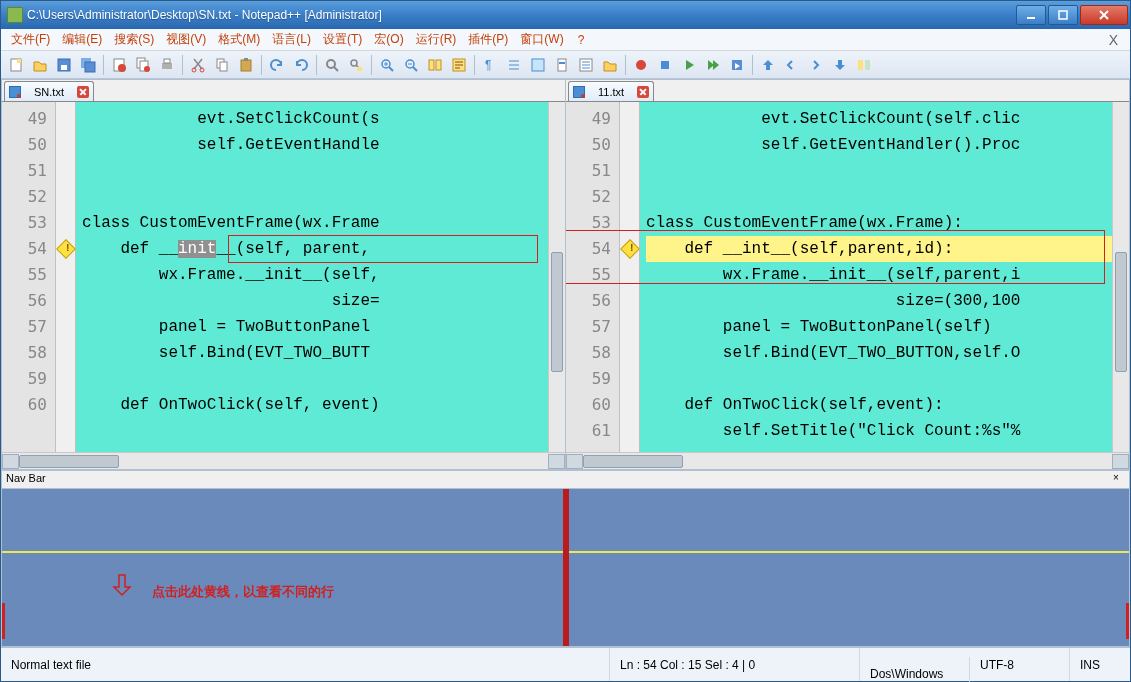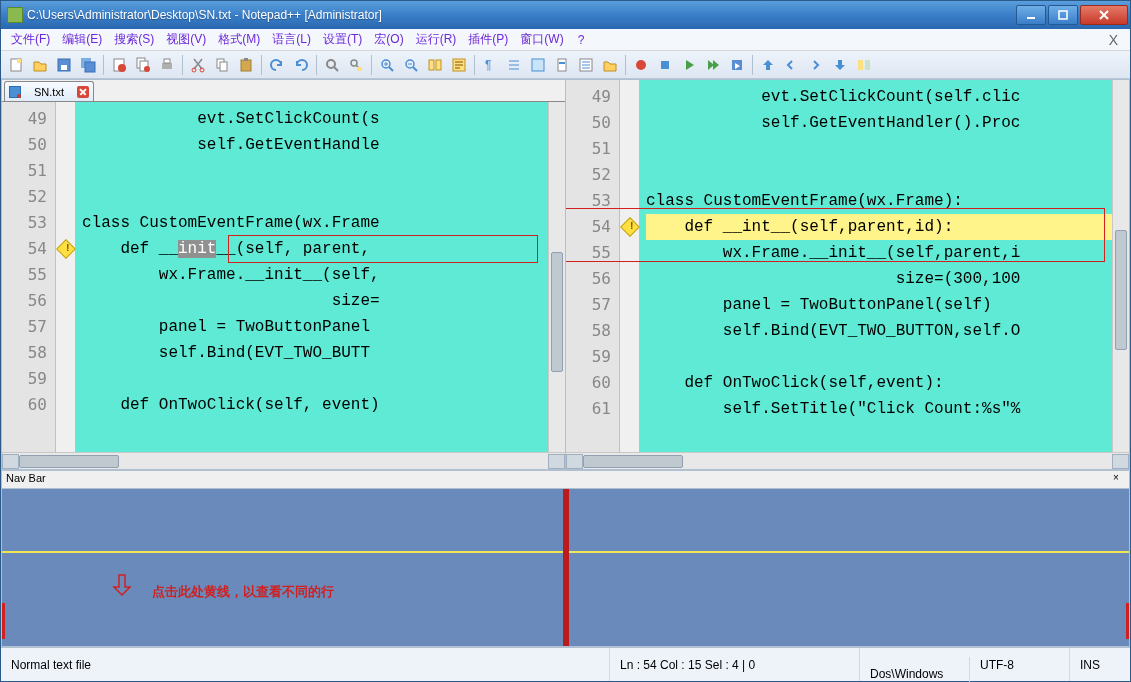--- a/index.html
+++ b/index.html
@@ -6,21 +6,21 @@
 body { font-family: "Microsoft YaHei", Tahoma, sans-serif; font-size: 12px; background: #fff; overflow: hidden; width: 1131px; height: 682px; }
 .window { width: 1131px; height: 682px; border: 1px solid #2a5a8a; background: #eef3fa; display: flex; flex-direction: column; }
 .titlebar { height: 28px; background: linear-gradient(#5a9edc, #3a7ec8 50%, #2968b0); display: flex; align-items: center; padding: 0 2px; color: #fff; }
 .titlebar-icon { width: 16px; height: 16px; background: #8ab950; border: 1px solid #5a8930; margin: 0 4px; }
 .titlebar-text { flex: 1; font-size: 12px; text-shadow: 0 1px 1px rgba(0,0,0,.3); }
 .win-buttons { display: flex; gap: 2px; }
 .win-btn { width: 30px; height: 20px; background: linear-gradient(#6faee8,#3a7ec8); border: 1px solid #245a92; border-radius: 2px; position: relative; }
 .win-btn.close { width: 48px; background: linear-gradient(#e57a68,#c83a2a); border-color: #9a2a1a; }
 .win-btn svg { position: absolute; top: 50%; left: 50%; transform: translate(-50%,-50%); }
 .menubar { height: 22px; background: #f4f8fc; border-bottom: 1px solid #d4d8dc; display: flex; align-items: center; padding: 0 4px; }
-.menu-item { padding: 2px 6px; font-size: 12px; color: #6d28d9; }
+.menu-item { padding: 2px 6px; font-size: 12px; color: #c2410c; }
 .menu-help { margin-left: 2px; }
 .menubar-x { margin-left: auto; padding: 0 8px; font-size: 14px; color: #666; }
 .toolbar { height: 28px; background: linear-gradient(#eef3fa, #dde6f2); border-bottom: 1px solid #b8c8d8; display: flex; align-items: center; padding: 2px 4px; gap: 2px; }
 .tb-btn { width: 22px; height: 22px; display: flex; align-items: center; justify-content: center; border-radius: 2px; }
 .tb-sep { width: 1px; height: 20px; background: #b0c0d0; margin: 0 2px; }
 .tb-btn svg { pointer-events: none; }
 .split { flex: 1; display: flex; border-bottom: 1px solid #b0c0d0; min-height: 0; }
 .pane { flex: 1; display: flex; flex-direction: column; border: 1px solid #b0c0d0; min-width: 0; }
 .pane.left { border-right: none; }
 .tabbar { height: 22px; background: #f0f0f0; display: flex; align-items: flex-end; padding: 2px 2px 0; border-bottom: 1px solid #888; }
@@ -354,20 +354,27 @@
       </div>
       <div class="hscroll">
         <div class="hscroll-btn"></div>
         <div class="hscroll-track">
             <div class="hscroll-thumb" style="left:0;width:100px;"></div>
           </div>
         <div class="hscroll-btn"></div>
       </div>
     </div>
     <div class="pane">
+      <div class="tabbar">
+        <div class="tab">
+          <div class="tab-icon"></div>
+          <span>11.txt</span>
+          <div class="tab-close"></div>
+        </div>
+      </div>
       <div class="editor">
         <div class="gutter" id="right-gutter">
             <div>49</div>
             <div>50</div>
             <div>51</div>
             <div>52</div>
             <div>53</div>
             <div>54</div>
             <div>55</div>
             <div>56</div>

